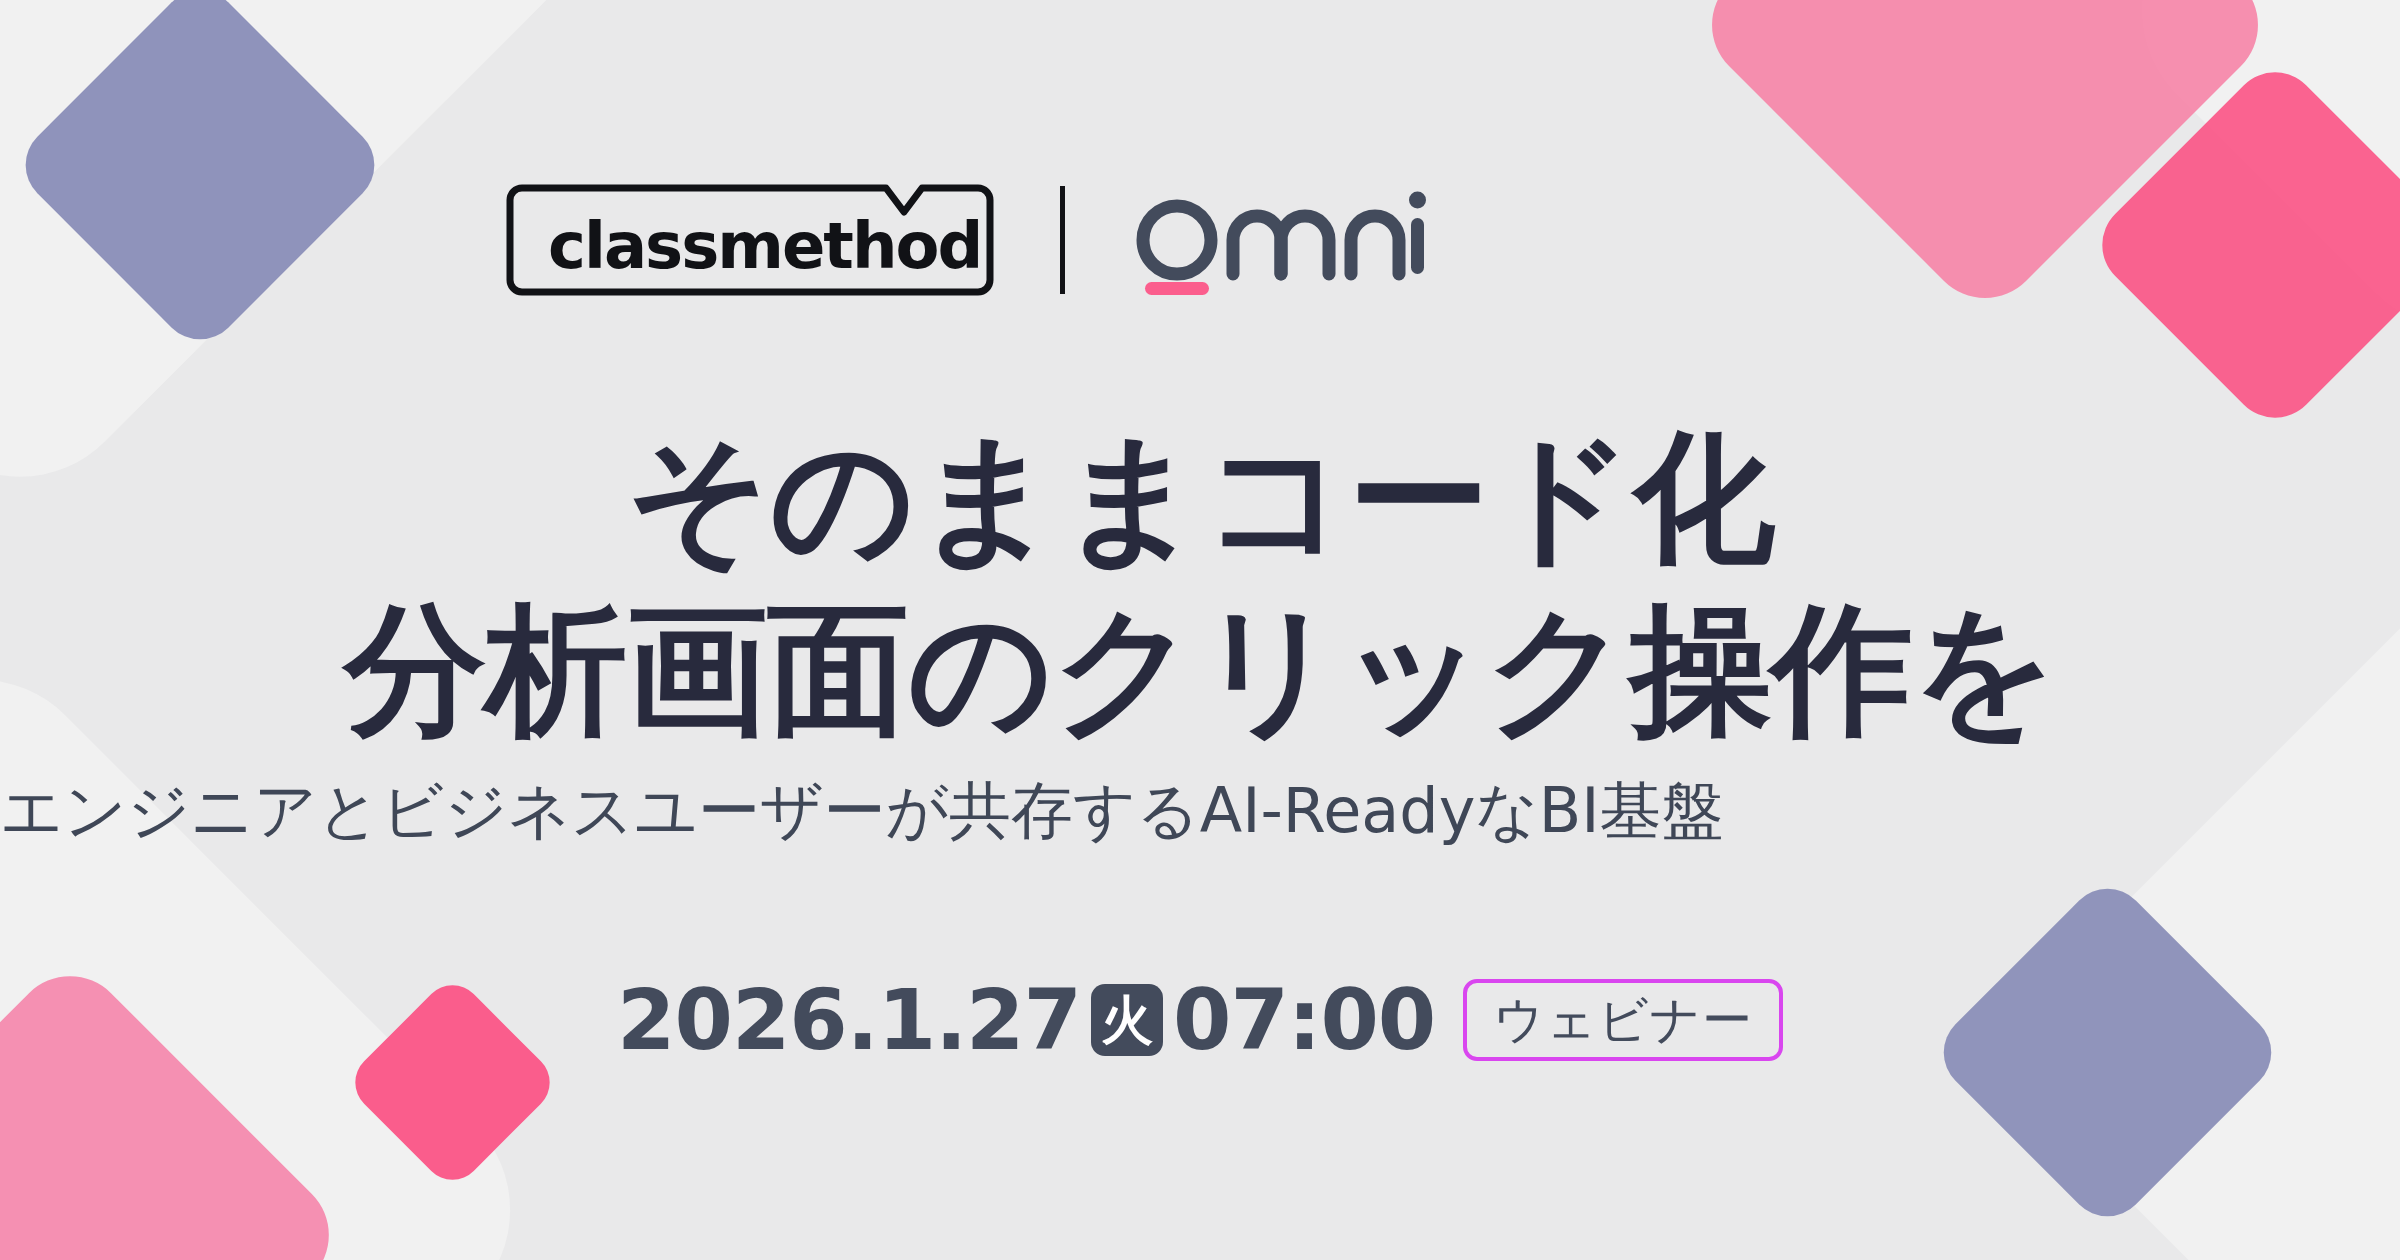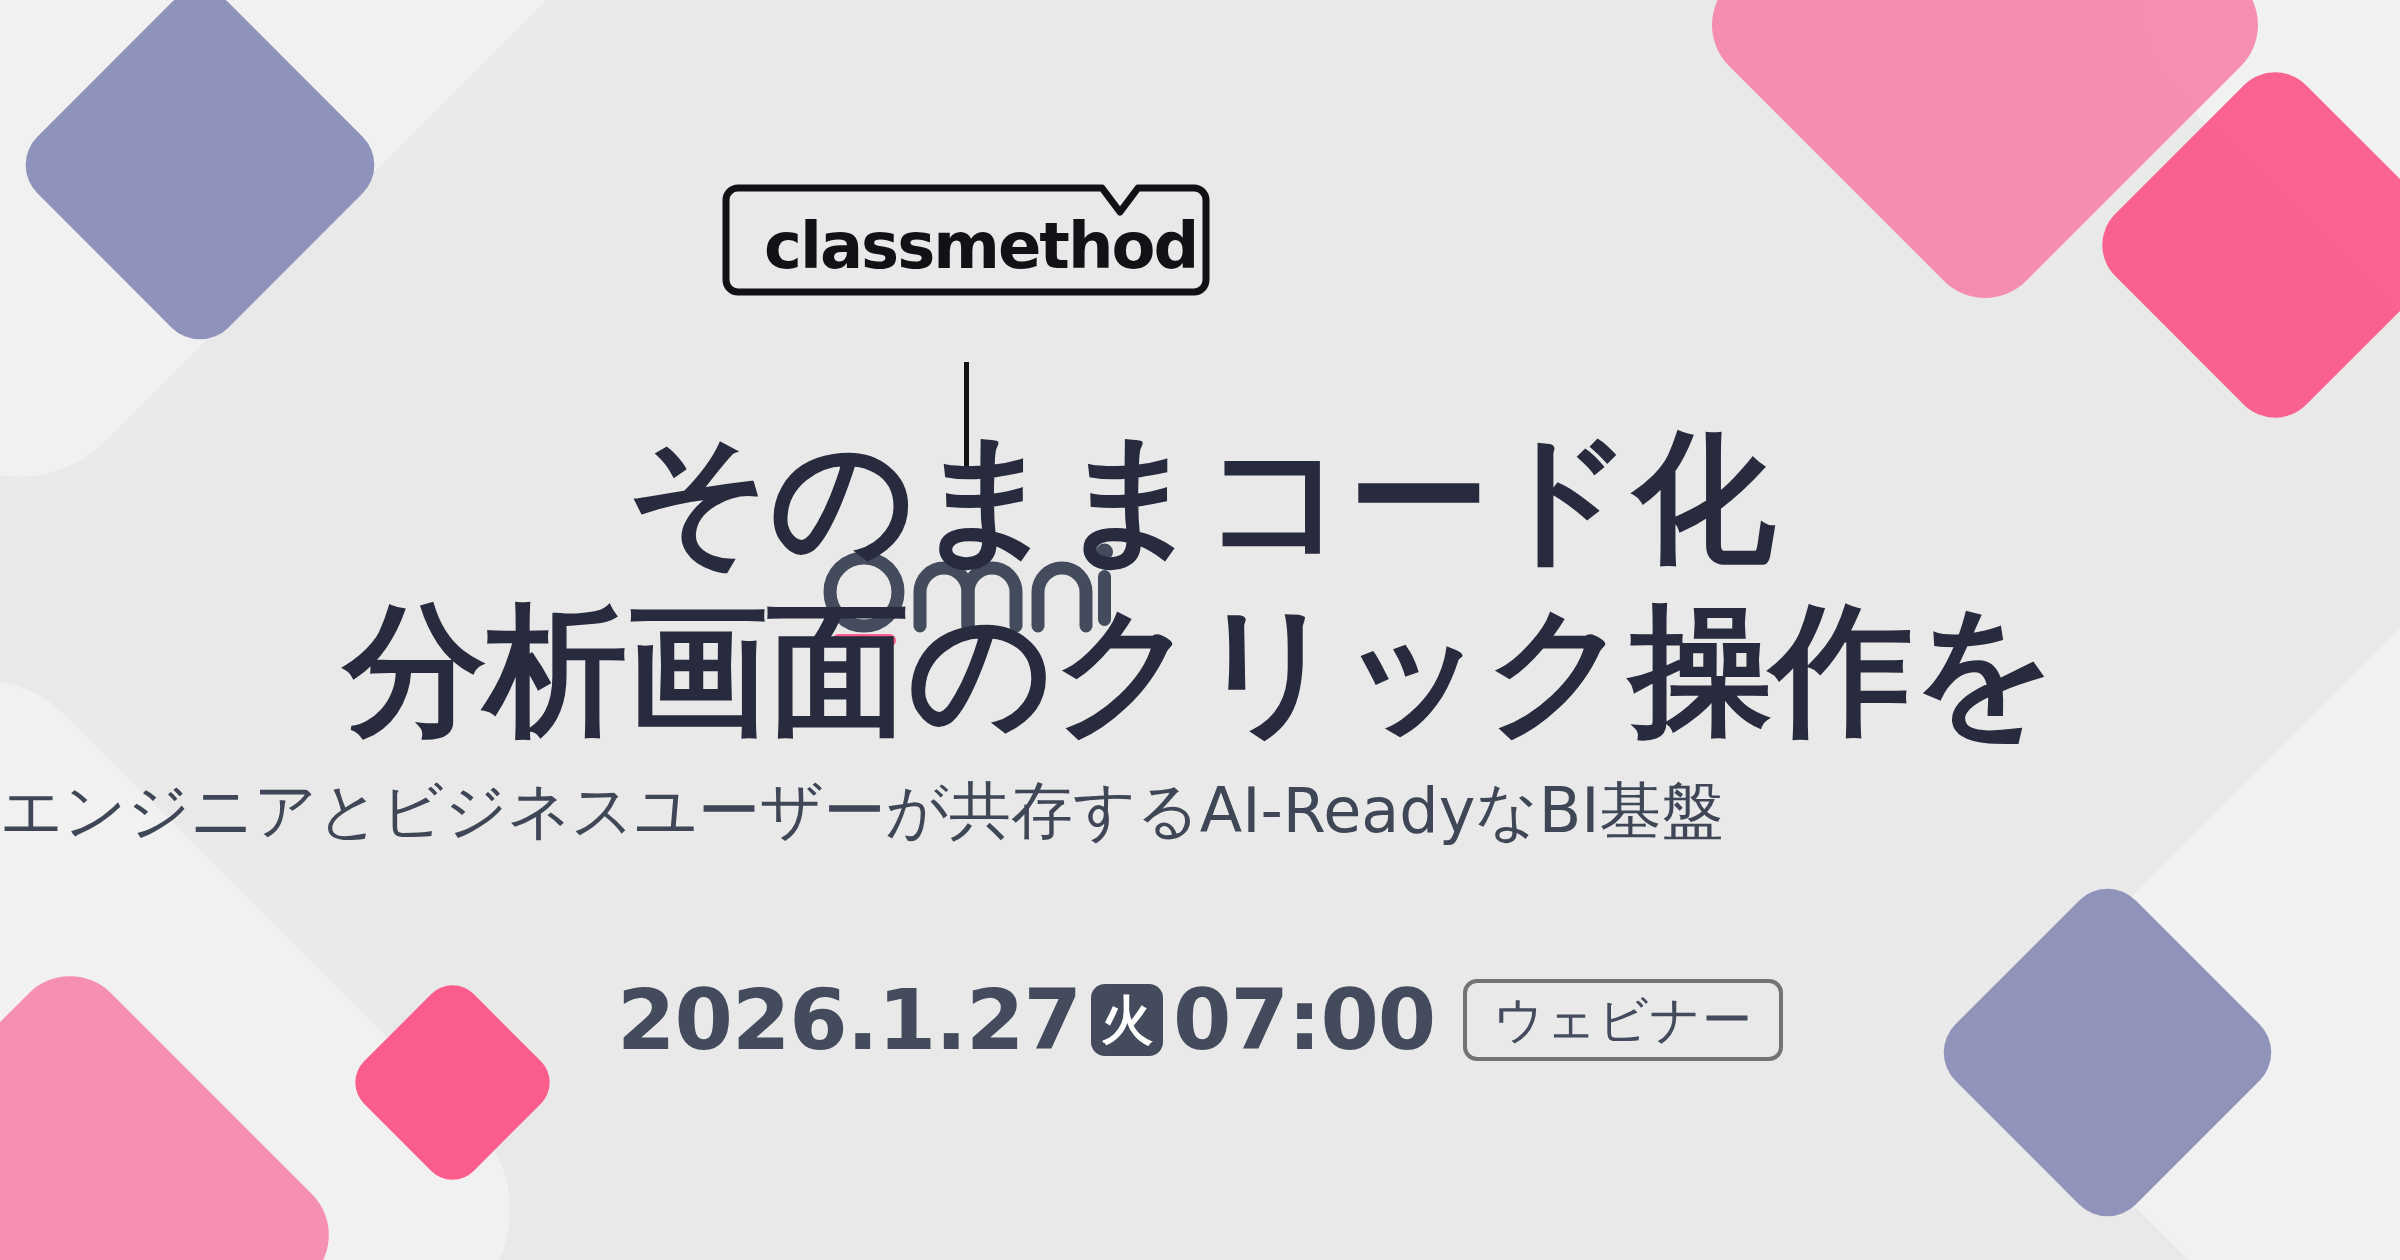--- a/index.html
+++ b/index.html
@@ -135,21 +135,20 @@
   
   .logo-row {
     position: absolute;
     top: 182px;
     left: 0;
     width: 1932px;
     display: flex;
     align-items: center;
     justify-content: center;
     gap: 64px;
-    flex-direction: column;
   }
 
   .cm-logo {
     position: relative;
     width: 492px;
     height: 116px;
   }
   .cm-logo svg { display: block; }
 
   .logo-divider {
@@ -244,21 +243,21 @@
     letter-spacing: -1px;
     white-space: nowrap;
   }
   .format-badge {
     display: inline-flex;
     align-items: center;
     justify-content: center;
     height: 74px;
     padding: 0 26px;
     margin-left: 18px;
-    border: 4px solid #737373;
+    border: 4px solid #d946ef;
     border-radius: 14px;
     color: #434b5c;
     font-family: "DejaVu Sans", "Liberation Sans", sans-serif;
     font-weight: normal;
     font-size: 50px;
     line-height: 50px;
     letter-spacing: 1px;
     white-space: nowrap;
   }
 </style>

